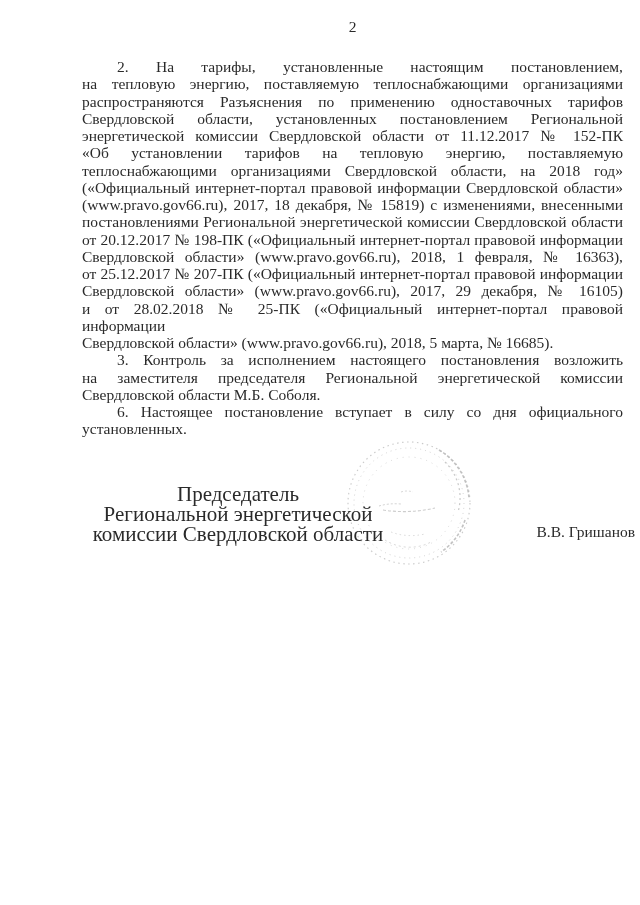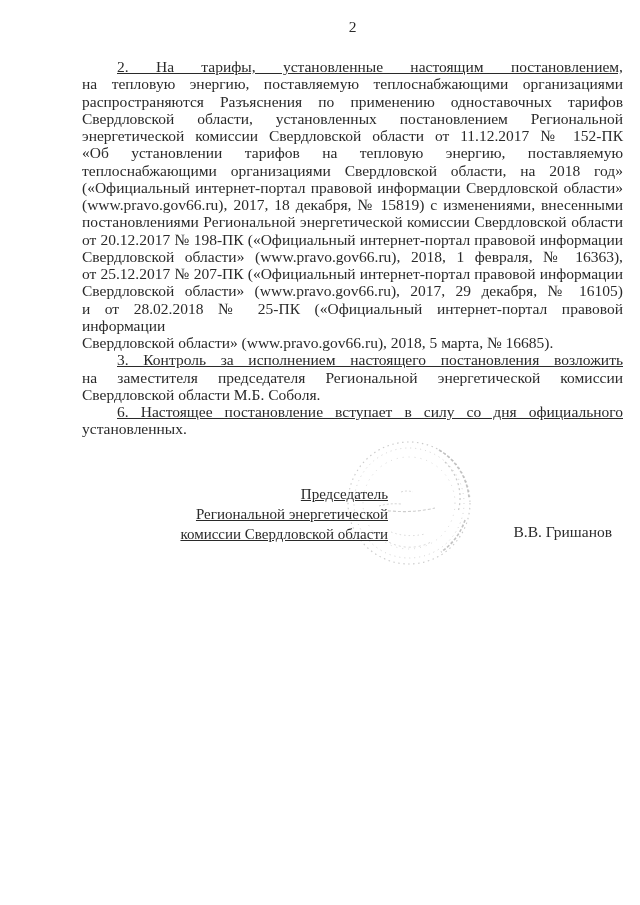--- a/index.html
+++ b/index.html
@@ -37,35 +37,33 @@
     text-align: justify;
     text-align-last: justify;
     white-space: normal;
   }
   .line.last {
     text-align: left;
     text-align-last: left;
   }
   .line.first {
     text-indent: 35px;
-    text-decoration: underline;
   }
   .signature-title {
     position: absolute;
     left: 88px;
     top: 484px;
     width: 300px;
-    font-size: 15px;
+    font-size: 21px;
     line-height: 20px;
-    text-align: right;
-    text-decoration: underline;
+    text-align: center;
   }
   .signature-name {
     position: absolute;
-    left: 72px;
+    left: 95px;
     top: 522px;
     width: 540px;
     font-size: 15.5px;
     line-height: 20px;
     text-align: right;
   }
   .seal {
     position: absolute;
     left: 345px;
     top: 440px;

